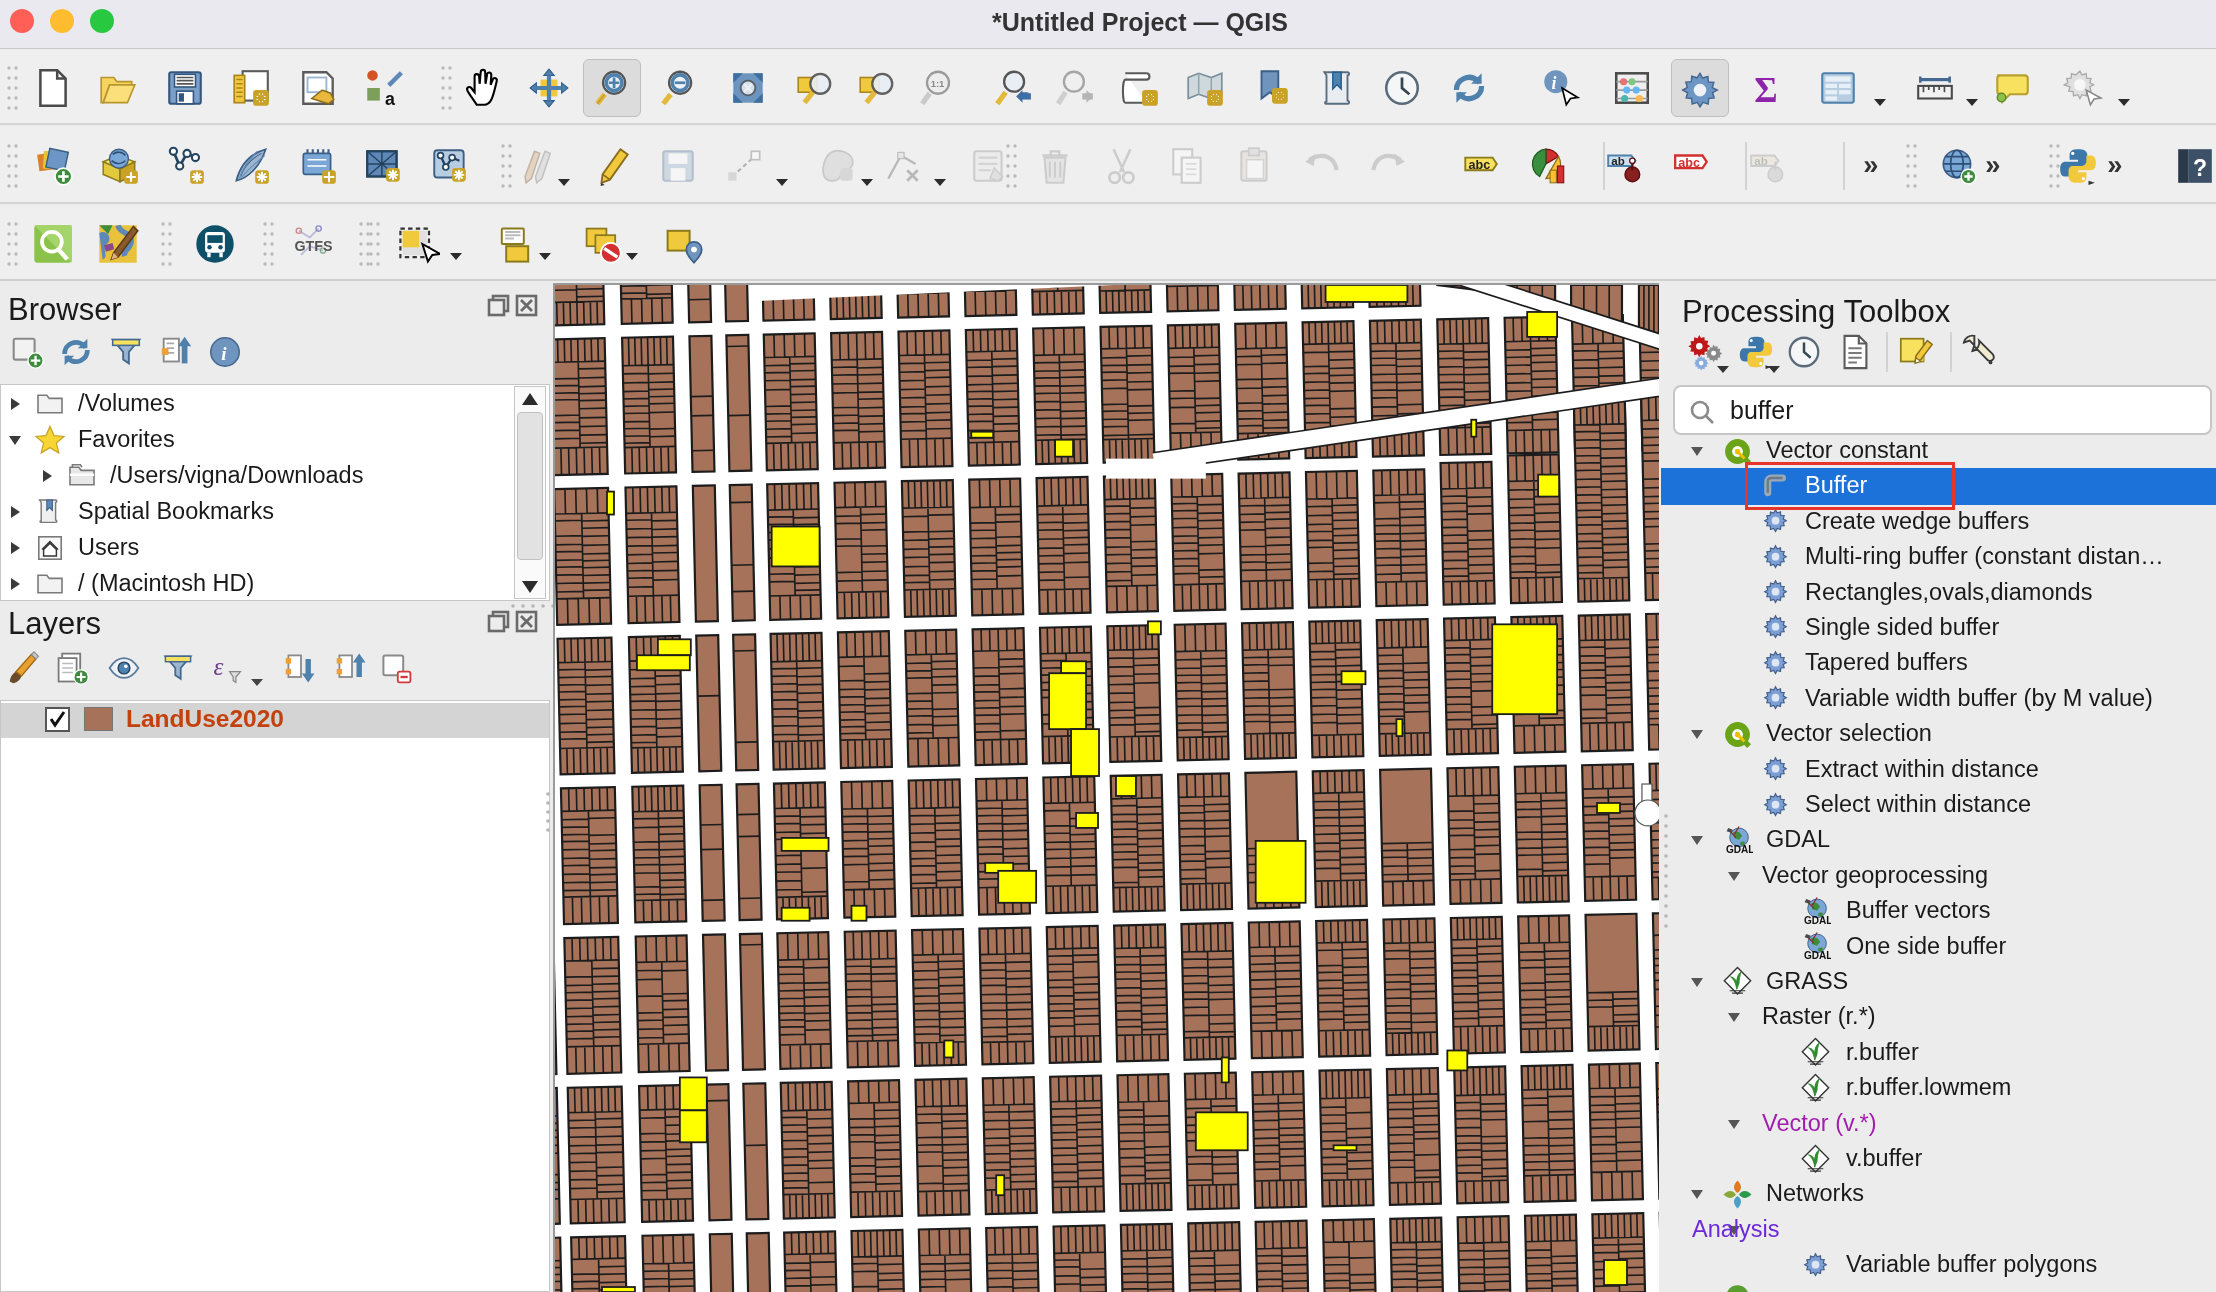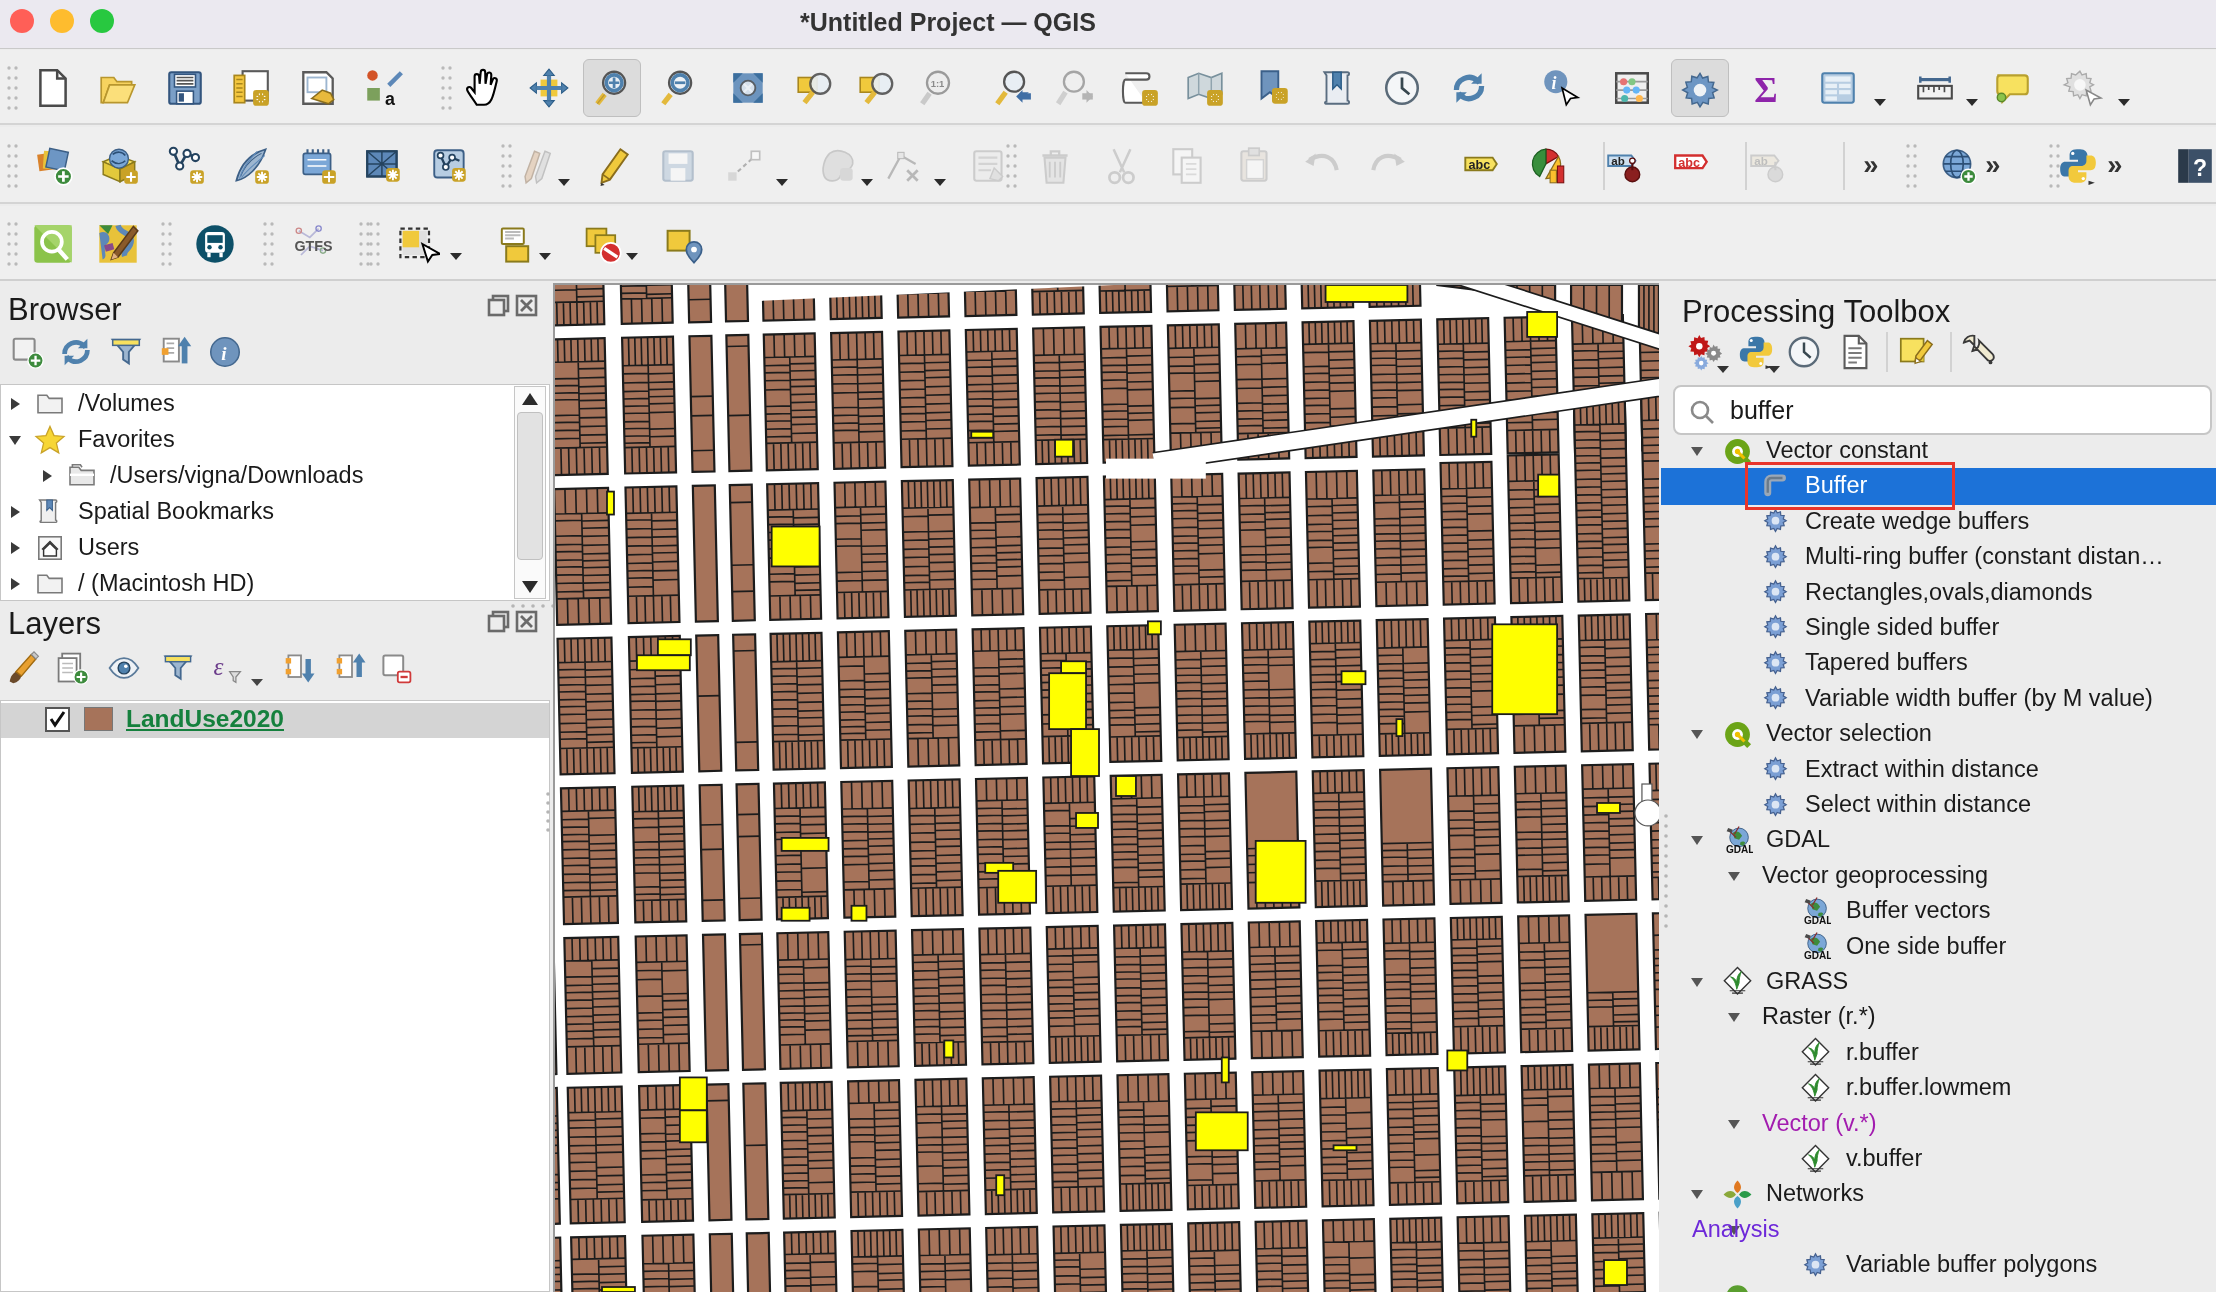--- a/index.html
+++ b/index.html
@@ -5,21 +5,21 @@
  font-family:"Liberation Sans",sans-serif;-webkit-font-smoothing:antialiased}
 .ic{position:absolute}
 .abs{position:absolute}
 .ptitle{position:absolute;font-size:31px;color:#1a1a1a}
 .trow{position:absolute;font-size:23.5px;color:#1a1a1a;white-space:nowrap}
 </style></head><body>
 <div class="abs" style="left:0;top:0;width:2216px;height:49px;background:#ebe9f0;border-bottom:1px solid #c9c9c9"></div>
 <div class="abs" style="left:10px;top:9px;width:24px;height:24px;border-radius:50%;background:#ff5f57"></div>
 <div class="abs" style="left:50px;top:9px;width:24px;height:24px;border-radius:50%;background:#febc2e"></div>
 <div class="abs" style="left:90px;top:9px;width:24px;height:24px;border-radius:50%;background:#28c840"></div>
-<div class="abs" style="left:800px;top:8px;width:680px;text-align:left;font-size:25px;font-weight:bold;color:#333">*Untitled Project — QGIS</div>
+<div class="abs" style="left:800px;top:8px;width:680px;text-align:center;font-size:25px;font-weight:bold;color:#333">*Untitled Project — QGIS</div>
 <div class="abs" style="left:0;top:50px;width:2216px;height:75px;background:#efefef;border-bottom:2px solid #d4d4d4"></div>
 <div class="abs" style="left:0;top:127px;width:2216px;height:77px;background:#efefef;border-bottom:2px solid #d4d4d4"></div>
 <div class="abs" style="left:0;top:206px;width:2216px;height:75px;background:#efefef;border-bottom:2px solid #cfcfcf"></div>
 <div style="position:absolute;left:583px;top:59px;width:58px;height:58px;background:#dcdcdc;border:1px solid #bfbfbf;border-radius:6px"></div>
 <div style="position:absolute;left:1671px;top:59px;width:58px;height:58px;background:#dcdcdc;border:1px solid #bfbfbf;border-radius:6px"></div>
 <svg class="ic" style="left:6px;top:62px" width="14" height="52" viewBox="0 0 14 52">
     <circle cx="3" cy="6" r="1.7" fill="#b9b9b9"></circle>
     <circle cx="10" cy="6" r="1.7" fill="#b9b9b9"></circle>
     <circle cx="3" cy="16" r="1.7" fill="#b9b9b9"></circle>
     <circle cx="10" cy="16" r="1.7" fill="#b9b9b9"></circle>
@@ -770,21 +770,21 @@
 <svg class="ic" style="left:250px;top:677px" width="14" height="10" viewBox="0 0 14 10">
     <path d="M1 2h12L7 9z" fill="#444"></path>
   </svg>
 <div class="abs" style="left:0;top:700px;width:550px;height:592px;background:#fff;border:1px solid #c6c6c6"></div>
 <div class="abs" style="left:1px;top:703px;width:548px;height:35px;background:#d4d4d4"></div>
 <div class="abs" style="left:45px;top:707px;width:25px;height:25px;background:#fff;border:2px solid #555"></div>
 <svg class="ic" style="left:47px;top:709px" width="21" height="21" viewBox="0 0 21 21">
     <path d="M4 10l4 6 9-13" fill="none" stroke="#111" stroke-width="3"></path>
   </svg>
 <div class="abs" style="left:84px;top:707px;width:29px;height:24px;background:#a6735a;border:1px solid #777"></div>
-<div class="abs" style="left:126px;top:705px;font-size:24.5px;font-weight:bold;text-decoration:underline;color:#15803d">LandUse2020</div>
+<div class="abs" style="left:126px;top:705px;font-size:24.5px;font-weight:bold;color:#c2410c">LandUse2020</div>
 <svg class="ic" style="left:544px;top:790px" width="8" height="44" viewBox="0 0 8 44">
     <circle cx="4" cy="4" r="1.8" fill="#b5b5b5"></circle>
     <circle cx="4" cy="13" r="1.8" fill="#b5b5b5"></circle>
     <circle cx="4" cy="22" r="1.8" fill="#b5b5b5"></circle>
     <circle cx="4" cy="31" r="1.8" fill="#b5b5b5"></circle>
     <circle cx="4" cy="40" r="1.8" fill="#b5b5b5"></circle>
   </svg>
 <svg id="map" width="1106" height="1009" viewBox="0 0 1106 1009" style="position:absolute;left:553px;top:283px;border-left:2px solid #9a9a9a;border-top:2px solid #9a9a9a;box-sizing:border-box;background:#fff">
     <rect x="0" y="0" width="1106" height="1009" fill="#ffffff"></rect>
     <g transform="rotate(-1.3 553 504.5)">

